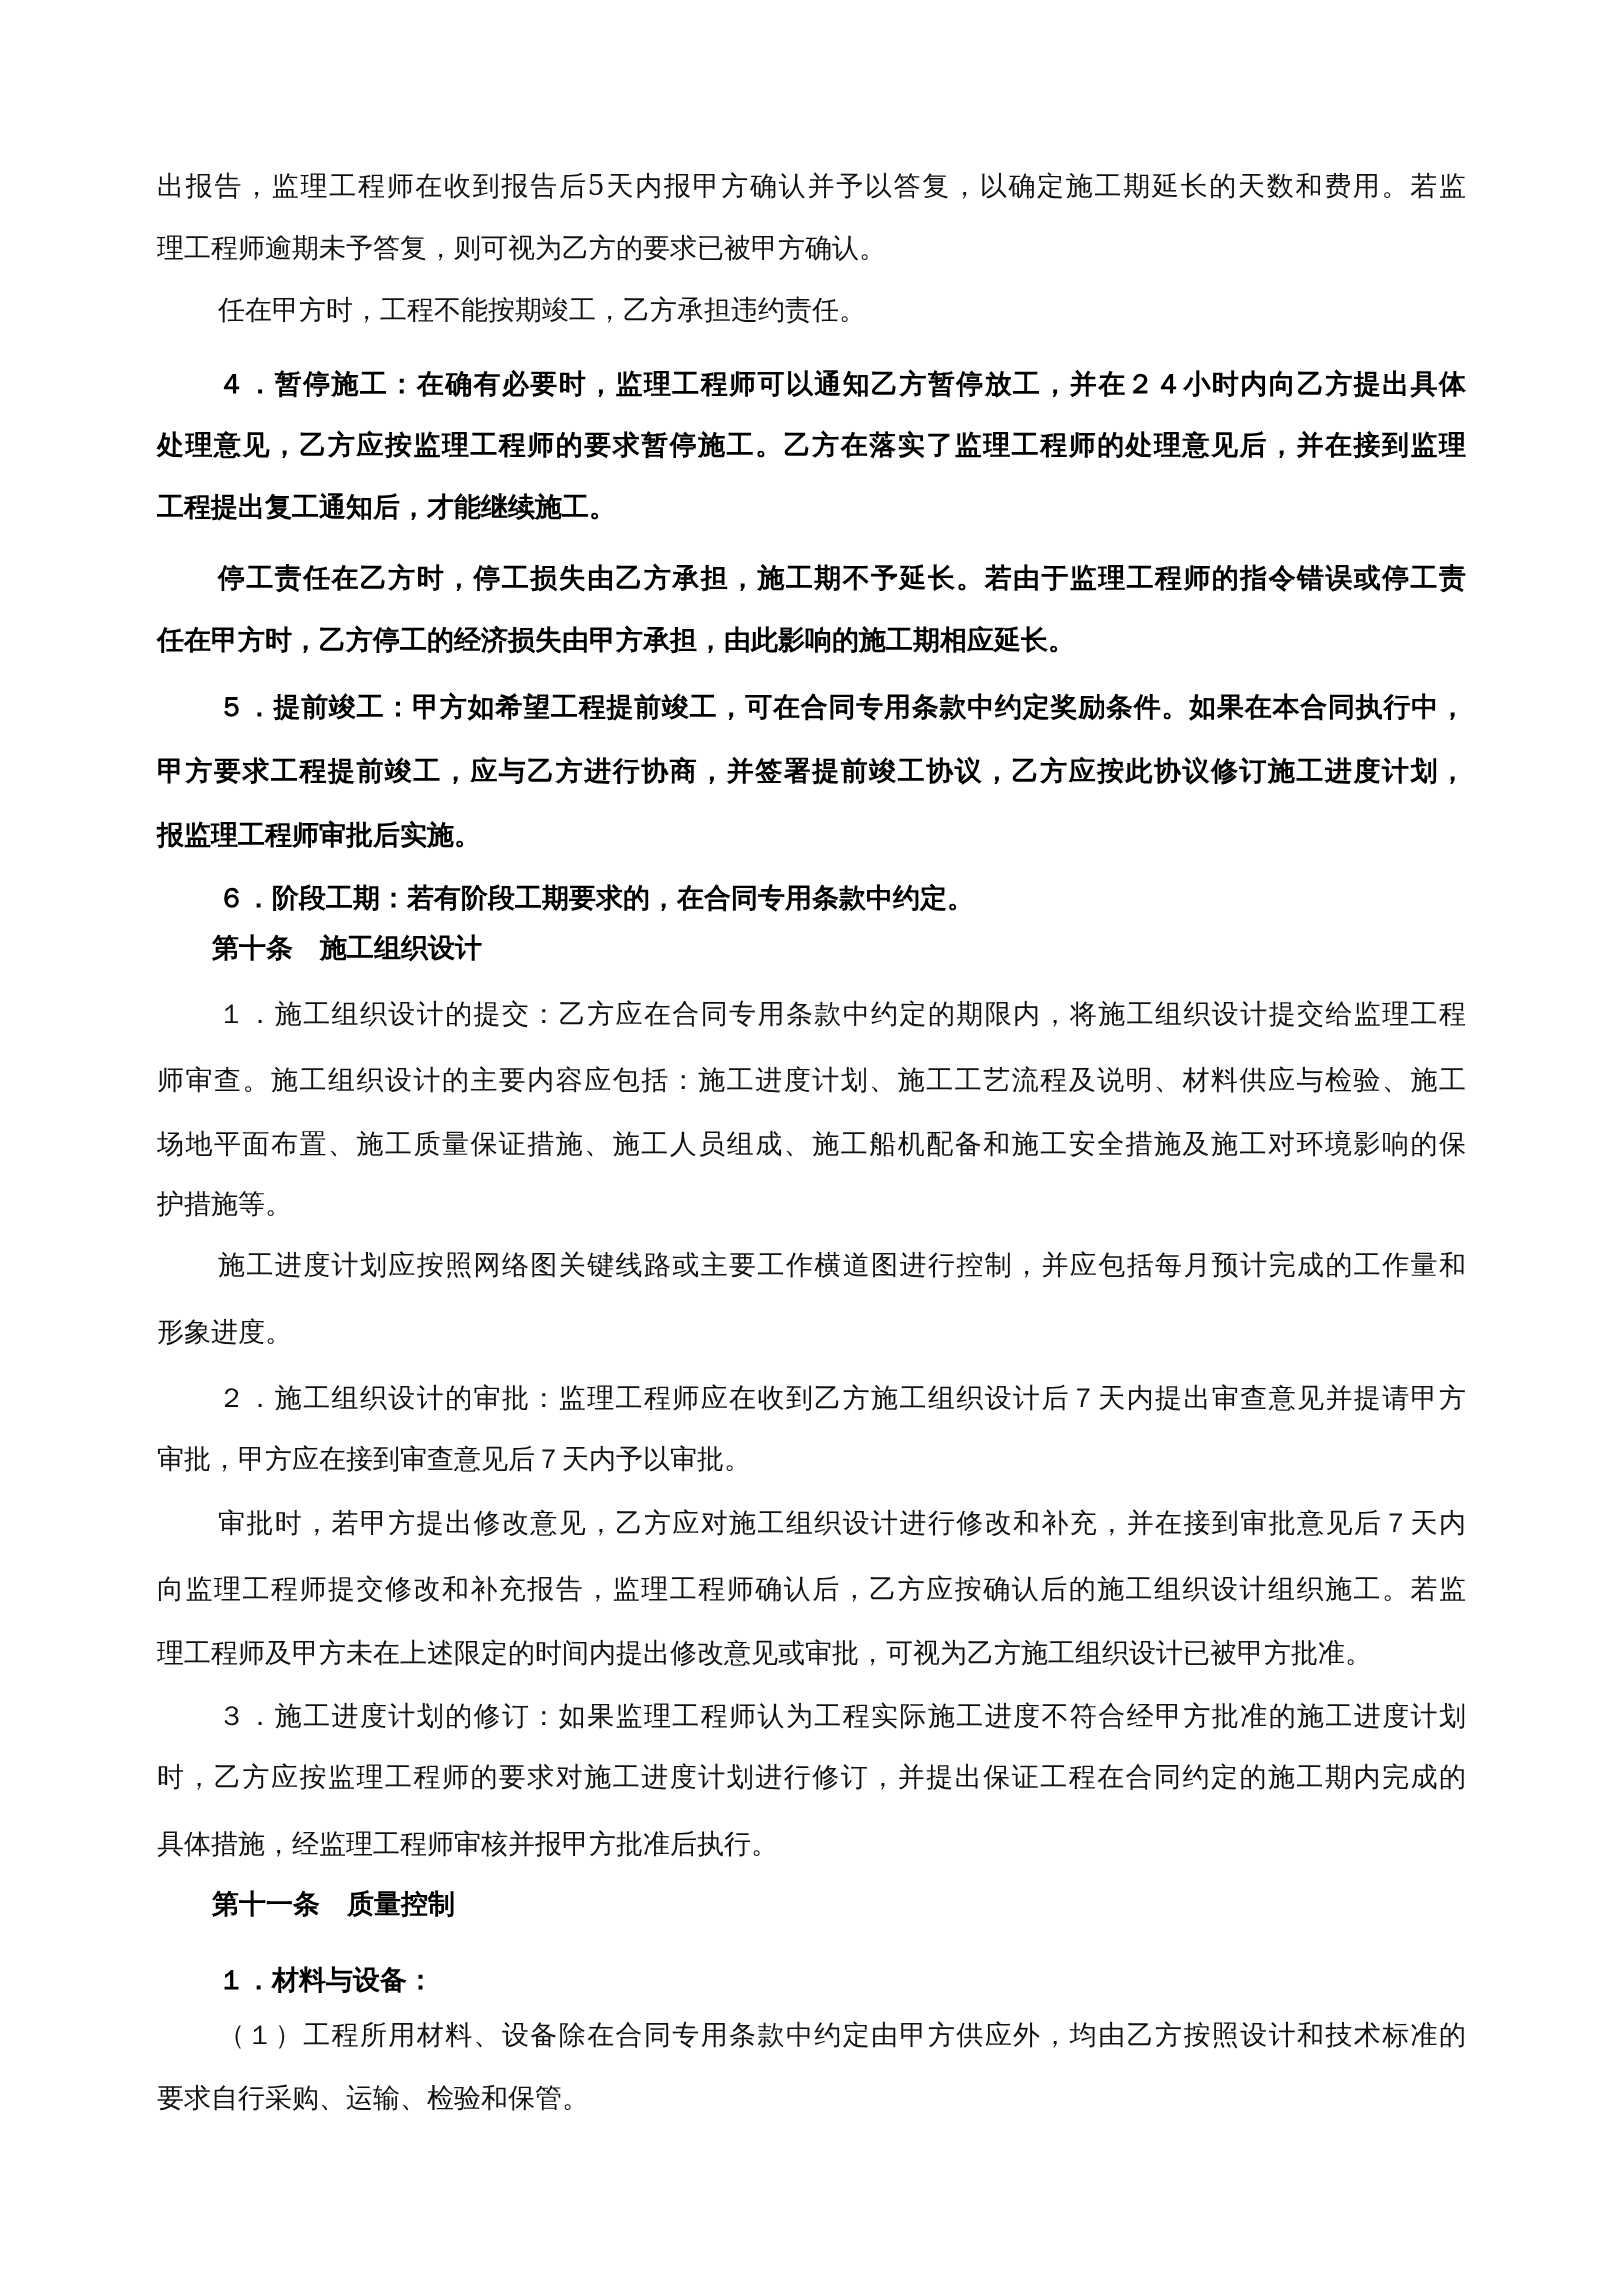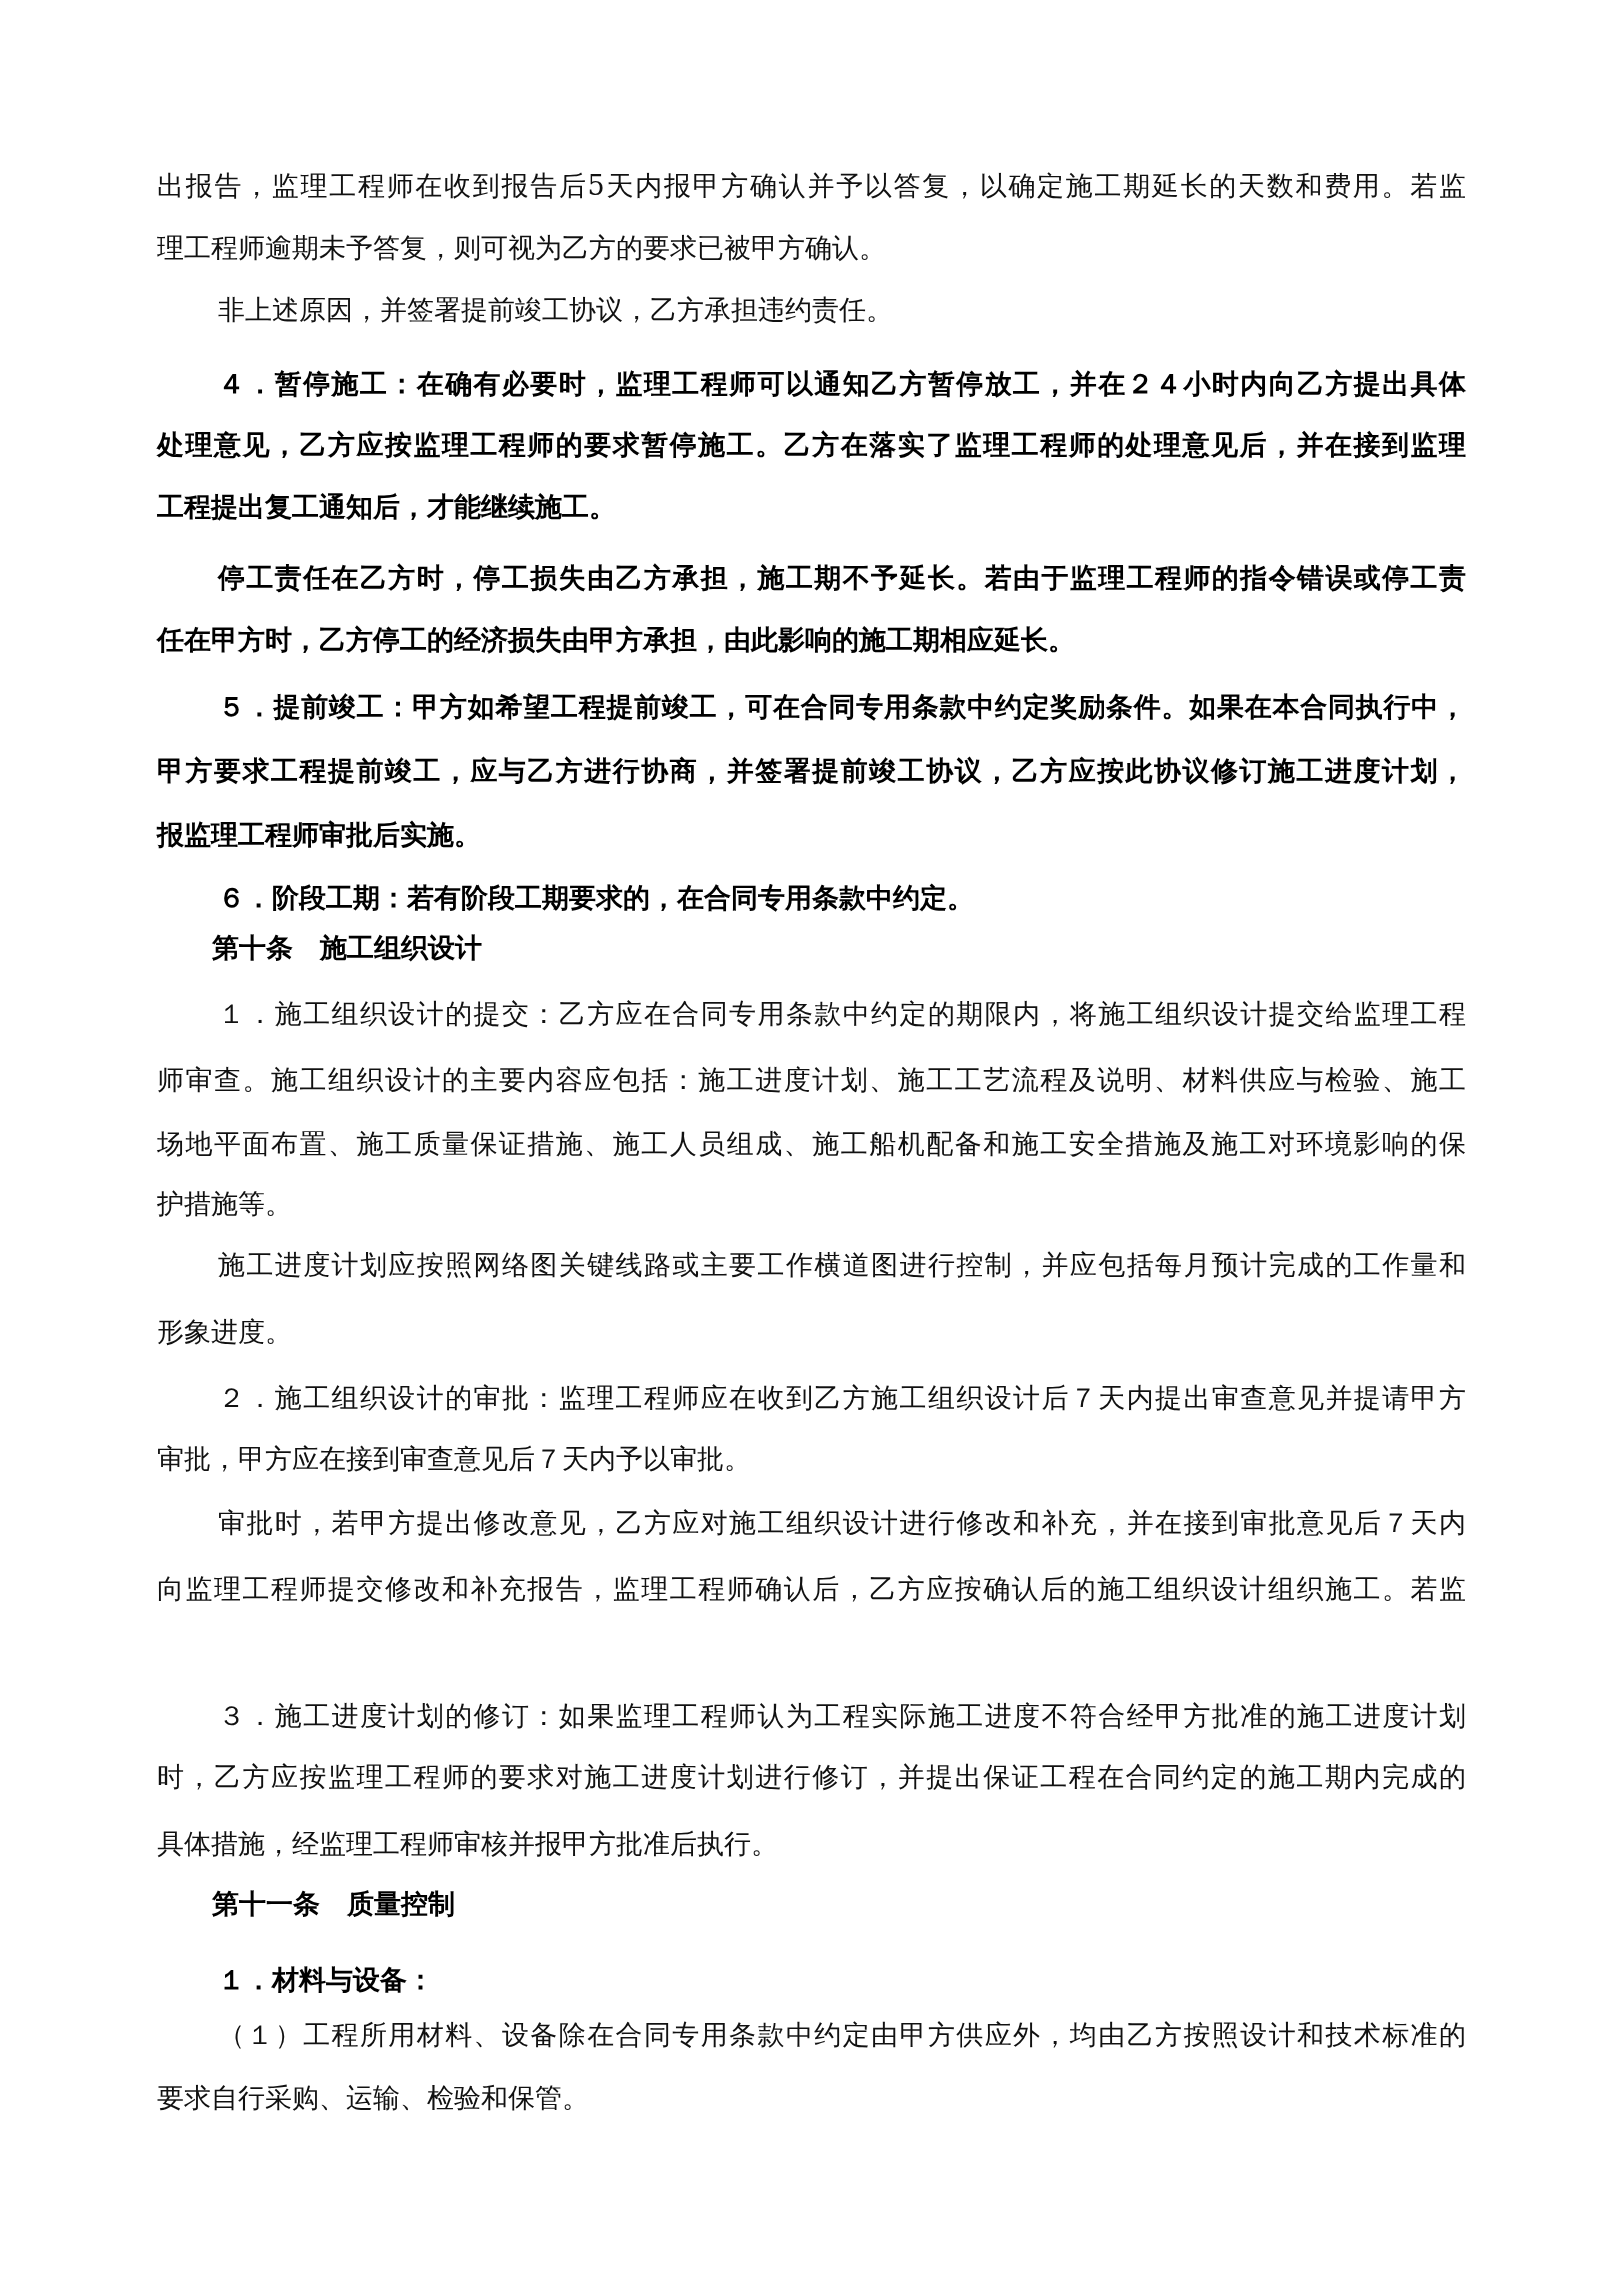--- a/index.html
+++ b/index.html
@@ -31,21 +31,21 @@
   }
 </style>
 </head>
 <body>
 
 <div class="page">
 
   <div class="line" style="top:168px">出报告，监理工程师在收到报告后5天内报甲方确认并予以答复，以确定施工期延长的天数和费用。若监</div>
   <div class="line last" style="top:230px">理工程师逾期未予答复，则可视为乙方的要求已被甲方确认。</div>
 
-  <div class="line indent last" style="top:292px">非上述原因，并签署提前竣工协议，乙方承担违约责任。</div>
+  <div class="line indent last" style="top:292px">任在甲方时，工程不能按期竣工，乙方承担违约责任。</div>
 
   <div class="line indent bold" style="top:354px">４．暂停施工：在确有必要时，监理工程师可以通知乙方暂停放工，并在２４小时内向乙方提出具体</div>
   <div class="line bold" style="top:415px">处理意见，乙方应按监理工程师的要求暂停施工。乙方在落实了监理工程师的处理意见后，并在接到监理</div>
   <div class="line bold last" style="top:477px">工程提出复工通知后，才能继续施工。</div>
 
   <div class="line indent bold" style="top:548px">停工责任在乙方时，停工损失由乙方承担，施工期不予延长。若由于监理工程师的指令错误或停工责</div>
   <div class="line bold last" style="top:610px">任在甲方时，乙方停工的经济损失由甲方承担，由此影响的施工期相应延长。</div>
 
   <div class="line indent bold" style="top:677px">５．提前竣工：甲方如希望工程提前竣工，可在合同专用条款中约定奖励条件。如果在本合同执行中，</div>
   <div class="line bold" style="top:741px">甲方要求工程提前竣工，应与乙方进行协商，并签署提前竣工协议，乙方应按此协议修订施工进度计划，</div>
@@ -61,20 +61,21 @@
   <div class="line last" style="top:1186px">护措施等。</div>
 
   <div class="line indent" style="top:1247px">施工进度计划应按照网络图关键线路或主要工作横道图进行控制，并应包括每月预计完成的工作量和</div>
   <div class="line last" style="top:1314px">形象进度。</div>
 
   <div class="line indent" style="top:1380px">２．施工组织设计的审批：监理工程师应在收到乙方施工组织设计后７天内提出审查意见并提请甲方</div>
   <div class="line last" style="top:1441px">审批，甲方应在接到审查意见后７天内予以审批。</div>
 
   <div class="line indent" style="top:1505px">审批时，若甲方提出修改意见，乙方应对施工组织设计进行修改和补充，并在接到审批意见后７天内</div>
   <div class="line" style="top:1571px">向监理工程师提交修改和补充报告，监理工程师确认后，乙方应按确认后的施工组织设计组织施工。若监</div>
+  <div class="line last" style="top:1635px">理工程师及甲方未在上述限定的时间内提出修改意见或审批，可视为乙方施工组织设计已被甲方批准。</div>
 
   <div class="line indent" style="top:1698px">３．施工进度计划的修订：如果监理工程师认为工程实际施工进度不符合经甲方批准的施工进度计划</div>
   <div class="line" style="top:1759px">时，乙方应按监理工程师的要求对施工进度计划进行修订，并提出保证工程在合同约定的施工期内完成的</div>
   <div class="line last" style="top:1826px">具体措施，经监理工程师审核并报甲方批准后执行。</div>
 
   <div class="line heading" style="top:1886px">第十一条　质量控制</div>
 
   <div class="line indent bold last" style="top:1950px">１．材料与设备：</div>
 
   <div class="line indent" style="top:2017px">（１）工程所用材料、设备除在合同专用条款中约定由甲方供应外，均由乙方按照设计和技术标准的</div>

